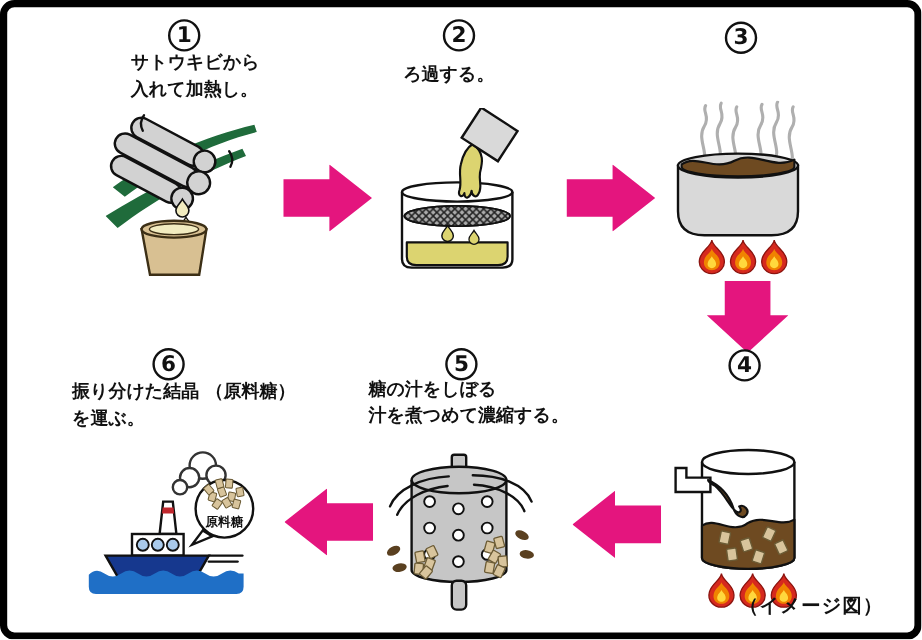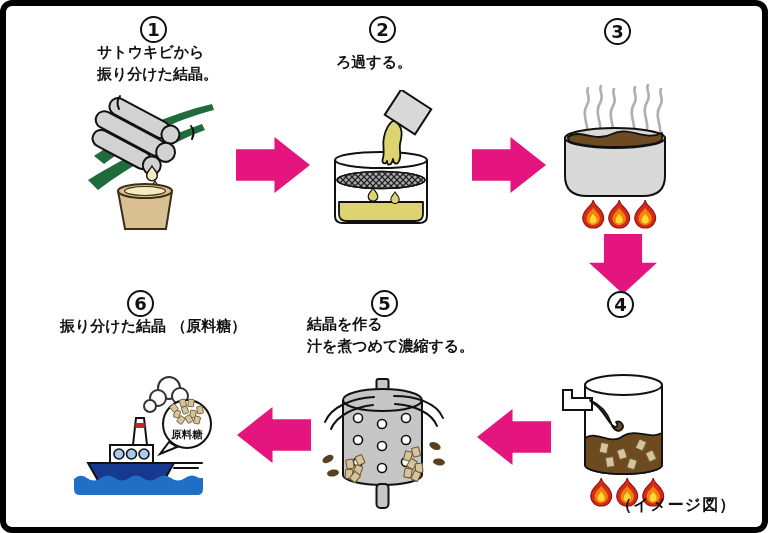--- a/index.html
+++ b/index.html
@@ -61,23 +61,23 @@
         <rect x="-4" y="-5" width="8" height="10" rx="1" fill="currentColor" stroke="#6b5b35" stroke-width="1.2"></rect>
       </g>
       <pattern id="mesh" width="6" height="6" patternUnits="userSpaceOnUse">
         <rect width="6" height="6" fill="#ABABAB"></rect>
         <path d="M0,0 L6,6 M6,0 L0,6" stroke="#222" stroke-width="1.3"></path>
       </pattern>
     </defs>
   </svg>
 
   <div class="num" style="left:140px;top:16px">1</div>
-  <div class="cap" style="left:97px;top:42px">
+  <div class="cap" style="left:109px;top:42px">
     <div>サトウキビから</div>
-    <div>振り分けた結晶。</div>
+    <div>入れて加熱し。</div>
   </div>
   <svg class="illus" style="left:88px;top:92px" width="150" height="148" viewBox="0 0 150 148">
     <g>
       <path class="leaf" d="M6,64 C40,40 82,22 124,12 L126,18 C86,28 48,48 16,72 Z"></path>
       <path class="leaf" d="M0,88 C36,66 74,46 114,32 L117,38 C80,52 42,74 10,98 Z"></path>
       <g transform="rotate(28 50 44)">
         <rect class="stalk" x="10" y="19" width="66" height="17" rx="8.5"></rect>
         <rect class="stalk" x="4" y="37" width="76" height="17" rx="8.5"></rect>
         <rect class="stalk" x="10" y="55" width="64" height="17" rx="8.5"></rect>
         <circle class="stalk" cx="78" cy="27.5" r="9"></circle>
@@ -169,21 +169,21 @@
       <use href="#flame" transform="translate(44,118) scale(0.8)"></use>
       <use href="#flame" transform="translate(70,118) scale(0.8)"></use>
       <use href="#flame" transform="translate(96,118) scale(0.8)"></use>
     </g>
   </svg>
 
   <div class="arrow arrow-left" style="left:477px;top:409px;width:74px;height:56px"></div>
 
   <div class="num" style="left:371px;top:290px">5</div>
   <div class="cap" style="left:307px;top:314px">
-    <div>結晶を作る</div>
+    <div>糖の汁をしぼる</div>
     <div>汁を煮つめて濃縮する。</div>
   </div>
   <svg class="illus" style="left:300px;top:356px" width="178" height="168" viewBox="0 0 178 168">
     <rect class="drum" x="76.5" y="23" width="12" height="19" rx="2"></rect>
     <g>
       <path class="drum" d="M43,44 L43,119 A39.5,10 0 0 0 122,119 L122,44"></path>
       <ellipse class="drum" cx="82.5" cy="44" rx="39.5" ry="11"></ellipse>
       <circle class="hole" cx="58" cy="62" r="4.5"></circle>
         <circle class="hole" cx="58" cy="84" r="4.5"></circle>
         <circle class="hole" cx="58" cy="106" r="4.5"></circle>
@@ -220,20 +220,21 @@
       <ellipse class="dropd" cx="135" cy="90" rx="6" ry="3.5" transform="rotate(25 135 90)"></ellipse>
       <ellipse class="dropd" cx="139" cy="106" rx="6" ry="3.5" transform="rotate(8 139 106)"></ellipse>
     </g>
   </svg>
 
   <div class="arrow arrow-left" style="left:237px;top:407px;width:74px;height:56px"></div>
 
   <div class="num" style="left:127px;top:290px">6</div>
   <div class="cap" style="left:60px;top:316px">
     <div>振り分けた結晶 （原料糖）</div>
+    <div>を運ぶ。</div>
   </div>
   <svg class="illus" style="left:70px;top:358px" width="180" height="166" viewBox="0 0 180 166">
     <g>
       <path class="tick" d="M104,105 L132,105"></path>
       <path class="tick" d="M104,110 L128,110"></path>
     </g>
     <g>
       <circle class="smoke" cx="99" cy="30" r="11"></circle>
       <circle class="smoke" cx="88" cy="40" r="8"></circle>
       <circle class="smoke" cx="110" cy="38" r="8"></circle>

